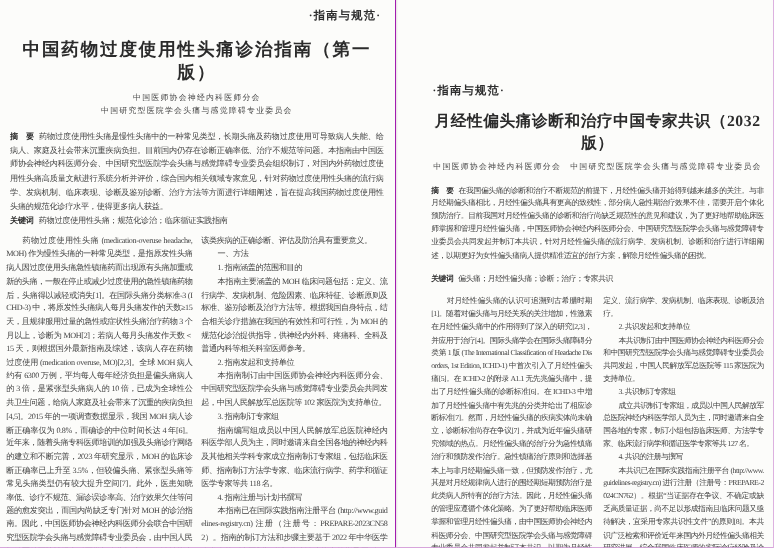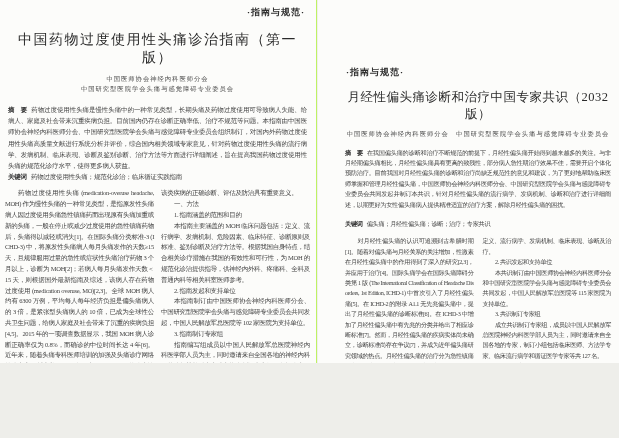--- a/index.html
+++ b/index.html
@@ -1,28 +1,28 @@
 <!DOCTYPE html>
 <html><head>
 <meta charset="utf-8">
 <style>
   html,body{margin:0;padding:0;}
   body{
     width:619px;height:438px;overflow:hidden;
     background:#eeeeea;
     font-family:"Liberation Serif","DejaVu Serif",serif;
   }
-  .canvas{position:relative;width:619px;height:363px;background:#bef264;overflow:hidden;}
+  .canvas{position:relative;width:619px;height:438px;background:#a21caf;overflow:hidden;}
   .page{position:absolute;top:0;height:438px;background:#fcfcfa;color:#3f3f3f;overflow:hidden;box-sizing:border-box;}
   .page.left{left:0;width:316px;padding:6px 5px 0 4px;}
   .page.right{left:317px;width:302px;padding:66px 7px 0 26px;border-left:1px solid #efefec;}
   .sect{font-size:9px;font-weight:bold;color:#2e2e2e;letter-spacing:1px;}
   .sect.right-align{text-align:right;padding-right:6px;}
   .sect.left-align{text-align:left;padding-left:2px;}
-  .title{margin:12px 0 0 0;text-align:center;font-weight:normal;color:#2b2b2b;}
+  .title{margin:12px 0 0 0;text-align:center;font-weight:bold;color:#2b2b2b;}
   .page.left .title{font-size:14px;letter-spacing:1.5px;}
   .page.right .title{margin-top:10px;font-size:12.5px;letter-spacing:0.5px;}
   .authors{margin-top:7px;text-align:center;font-size:6.3px;line-height:9.5px;letter-spacing:1px;color:#474747;}
   .page.right .authors{margin-top:6px;}
   .abstract{margin:11px 4px 0 4px;font-size:6.5px;line-height:11.2px;text-align:justify;word-break:break-all;letter-spacing:-0.2px;color:#424242;}
   .page.right .abstract{margin:9px 1px 0 1px;font-size:6.2px;line-height:10.4px;letter-spacing:-0.3px;}
   .keywords{margin-top:0;}
   .lbl{font-weight:bold;color:#2e2e2e;padding-right:4px;}
   .body-cols{display:flex;gap:7px;margin-top:6px;padding:0 1px;}
   .page.right .body-cols{gap:9px;margin-top:7px;}

